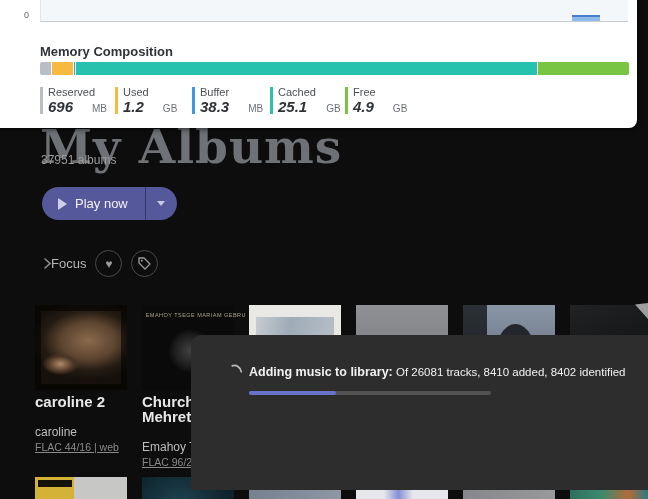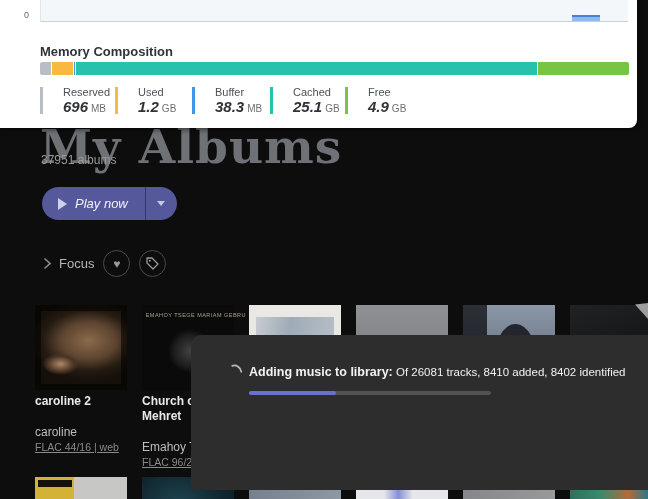--- a/index.html
+++ b/index.html
@@ -6,29 +6,29 @@
   *{box-sizing:border-box;font-family:"Liberation Sans",sans-serif;}
   #stage{position:relative;width:648px;height:499px;overflow:hidden;background:#0d0d0d;}
 
   
   .page-title{position:absolute;left:40px;top:88px;font-family:"DejaVu Serif",serif;
     font-size:47px;color:#6e7175;letter-spacing:1px;}
   .album-count{position:absolute;left:41px;top:153px;font-size:12px;color:#9b9b9b;}
 
   .play-btn{position:absolute;left:42px;top:187px;height:33px;display:flex;align-items:center;
     background:#55589b;border-radius:17px;overflow:hidden;color:#fff;}
-  .play-main{display:flex;align-items:center;gap:8px;padding:0 17px 0 16px;height:100%;cursor:pointer;font-style:italic;}
+  .play-main{display:flex;align-items:center;gap:8px;padding:0 17px 0 16px;height:100%;cursor:pointer;}
   .play-tri{width:0;height:0;border-left:9px solid #cdd0e8;border-top:6px solid transparent;border-bottom:6px solid transparent;}
   .play-label{font-size:13px;color:#f2f2f4;}
   .play-sep{width:1px;height:100%;background:#34376f;}
   .play-caret{width:31px;height:100%;display:flex;align-items:center;justify-content:center;cursor:pointer;}
   .caret-down{width:0;height:0;border-top:5px solid #c7cae2;border-left:4px solid transparent;border-right:4px solid transparent;}
 
   .focus-row{position:absolute;left:44px;top:250px;display:flex;align-items:center;}
-  .focus-link{display:flex;align-items:center;gap:8px;cursor:pointer;}
+  .focus-link{display:flex;align-items:center;cursor:pointer;}
   .focus-label{font-size:13px;color:#b6b6b6;}
   .circle-btn{width:27px;height:27px;border:1px solid #4b4b4b;border-radius:50%;margin-left:9px;
     display:flex;align-items:center;justify-content:center;cursor:pointer;color:#9b9b9b;}
   .circle-btn:first-of-type{margin-left:16px;}
   .heart-glyph{font-size:12px;line-height:1;color:#9b9b9b;}
 
   
   .cover{position:absolute;width:92px;height:85px;background:#181818;}
   .cover.c1{background:
      radial-gradient(60px 40px at 58% 42%, #8a6a4c 0%, #5e4530 45%, #241b12 75%, #15100b 100%);
@@ -55,21 +55,21 @@
   .cover.r2a::before{content:"";position:absolute;left:3px;top:3px;width:34px;height:7px;background:#141106;}
   .cover.r2b{background:radial-gradient(80px 60px at 40% 30%,#1d4350 0%,#102730 55%,#0a161c 100%);}
   .cover.r2c{background:linear-gradient(90deg,#76808f,#8e97a3);}
   .cover.r2d{background:#e6e7ea;}
   .cover.r2d::after{content:"";position:absolute;left:30%;top:2px;width:40%;height:70%;
      background:linear-gradient(90deg,transparent,#4656c8 40%,transparent 80%);opacity:.6;}
   .cover.r2e{background:linear-gradient(90deg,#85878a,#97999b);}
   .cover.r2f{background:linear-gradient(90deg,#2e6f5e 0%,#3b8a6e 40%,#b36a3a 75%,#2a7a88 100%);}
 
   .album-meta{position:absolute;top:394px;width:100px;line-height:15px;}
-  .album-title{font-size:12px;font-weight:bold;color:#e8e8e8;}
+  .album-title{font-size:15px;font-weight:bold;color:#e8e8e8;}
   .album-artist{font-size:12px;color:#bdbdbd;margin-top:16px;}
   .album-format{font-size:10.5px;color:#8a8a8a;text-decoration:underline;}
 
   
   .toast{position:absolute;left:191px;top:335px;width:457px;height:155px;background:#2d2d2d;
     border-radius:10px 0 0 0;z-index:20;}
   .spinner{position:absolute;left:36px;top:29px;width:16px;height:16px;}
   .toast-head{position:absolute;left:58px;top:30px;font-size:11.5px;color:#f2f2f2;white-space:nowrap;}
   .toast-head b{font-size:12.5px;}
   .toast-progress{position:absolute;left:58px;top:56px;width:242px;height:4px;background:#525252;border-radius:2px;}
@@ -91,25 +91,25 @@
   .stat-label{font-size:11.5px;color:#4b5056;}
   .stat-value{font-size:22px;font-weight:bold;color:#2f3337;margin:0 4px 0 7px;}
   .stat-unit{font-size:10.5px;color:#5d6268;}
   .stat-gap{width:28px;}
 
   .mem-bar{position:absolute;left:40px;top:62px;width:589px;height:13px;display:flex;border-radius:2px;overflow:hidden;}
   .mem-seg{height:100%;border-right:1px solid #fff;}
   .mem-seg:last-child{border-right:none;}
 
   .legend{position:absolute;left:40px;top:86px;display:flex;}
-  .legend-item{display:flex;padding-left:23px;position:relative;}
+  .legend-item{display:flex;padding-left:8px;position:relative;}
   .legend-swatch{position:absolute;left:0;top:1px;width:3px;height:27px;}
   .legend-name{font-size:11px;color:#4b5056;display:block;}
   .legend-val{font-size:15px;font-weight:bold;color:#2f3337;font-style:italic;}
-  .legend-unit{font-size:10px;color:#6b7075;margin-left:3px;}
+  .legend-unit{font-size:10px;color:#6b7075;margin-left:19px;}
 </style>
 </head>
 <body>
 
 <div id="stage">
 
   <h1 class="page-title">My Albums</h1>
   <div class="album-count">37951 albums</div>
 
   <div class="play-btn">

